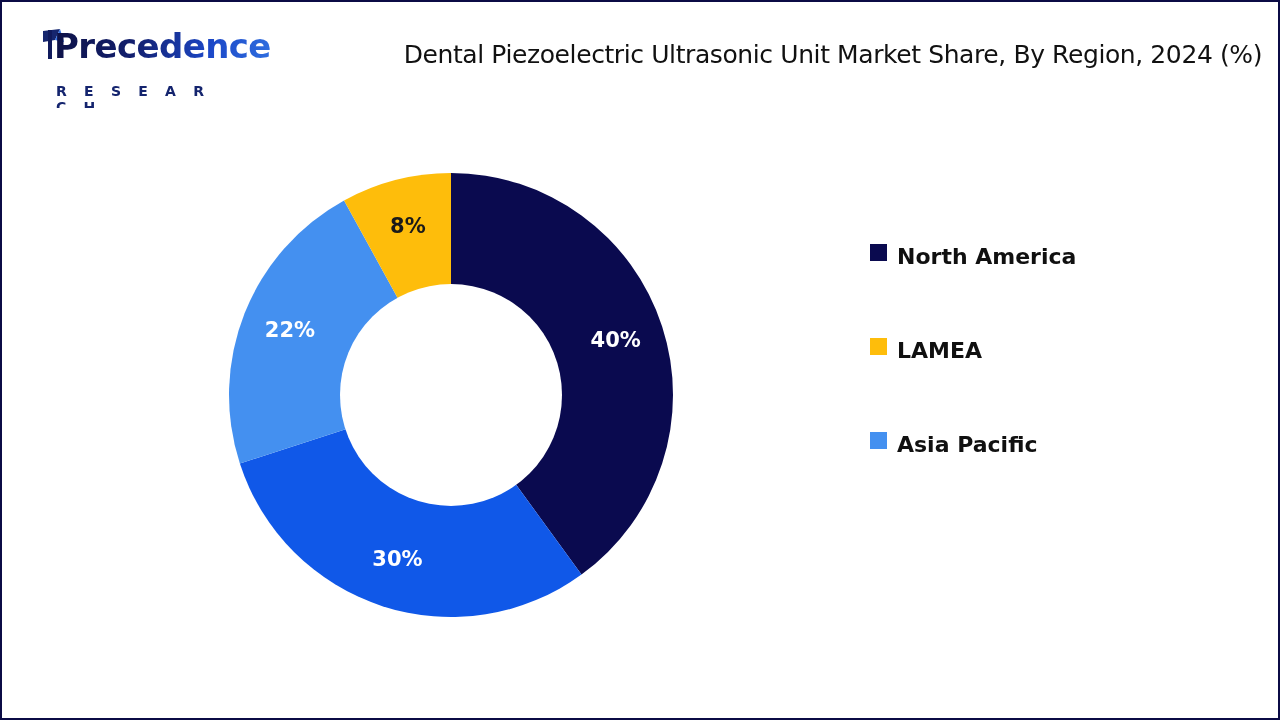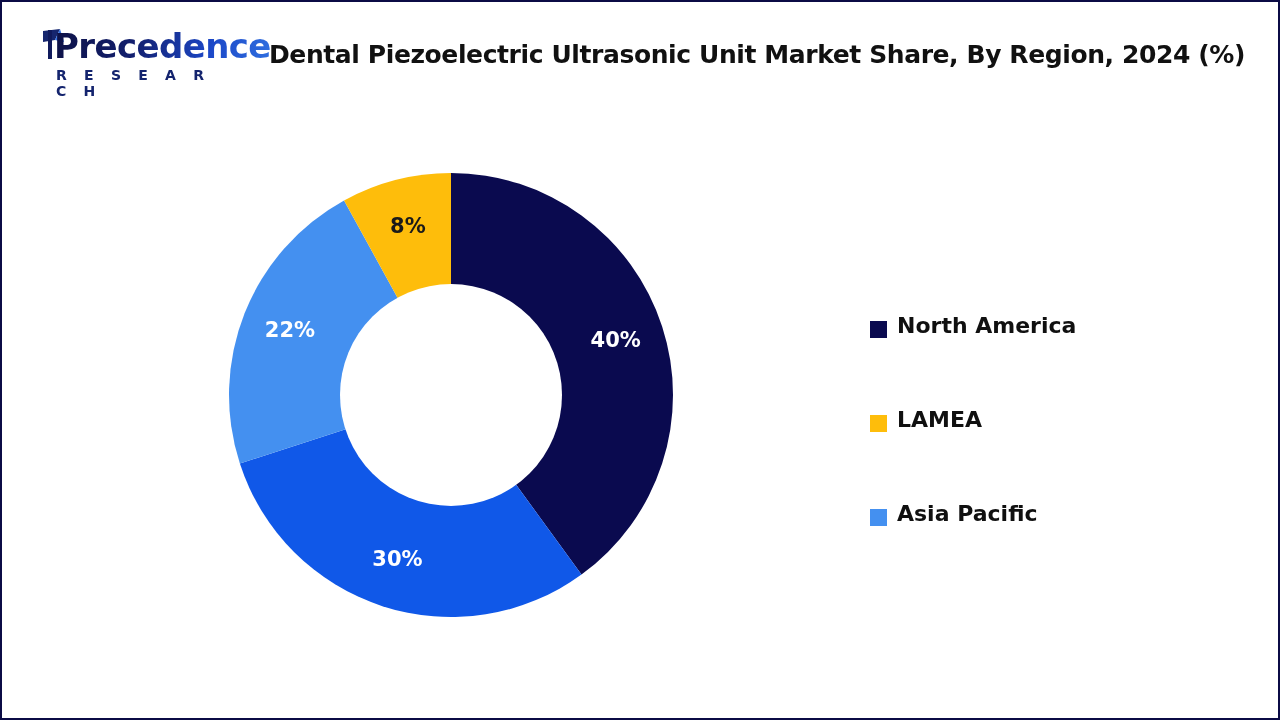--- a/index.html
+++ b/index.html
@@ -52,45 +52,45 @@
     background: linear-gradient(100deg, #0d1145 0%, #132070 38%, #1c48c8 72%, #2f6fe0 100%);
     -webkit-background-clip: text;
     background-clip: text;
     color: transparent;
     -webkit-text-fill-color: transparent;
   }
 
   .logo-sub {
     position: absolute;
     left: 40px;
-    top: 41px;
+    top: 57px;
     font-family: "DejaVu Sans", sans-serif;
     font-size: 14px;
     font-weight: bold;
     letter-spacing: 6.2px;
     color: #14246e;
   }
 
   .logo-mark {
     position: absolute;
     left: 24px;
     top: 1px;
     width: 34px;
     height: 34px;
   }
 
   .title {
     position: absolute;
     left: 250px;
     top: 38px;
     width: 1010px;
-    text-align: center;
+    text-align: right;
     font-family: "DejaVu Sans", sans-serif;
     font-size: 25px;
-    font-weight: bold;
+    font-weight: normal;
     letter-spacing: -0.4px;
     color: #111111;
     white-space: nowrap;
   }
 
   
   .body-area {
     position: absolute;
     left: 0;
     top: 106px;
@@ -120,21 +120,21 @@
   
   .legend {
     position: absolute;
     left: 868px;
     top: 136px;
     width: 330px;
   }
 
   .legend-item {
     display: flex;
-    align-items: flex-end;
+    align-items: flex-start;
     height: 94px;
   }
 
   .legend-swatch {
     width: 17px;
     height: 17px;
     flex: 0 0 17px;
     margin-right: 10px;
   }
 

